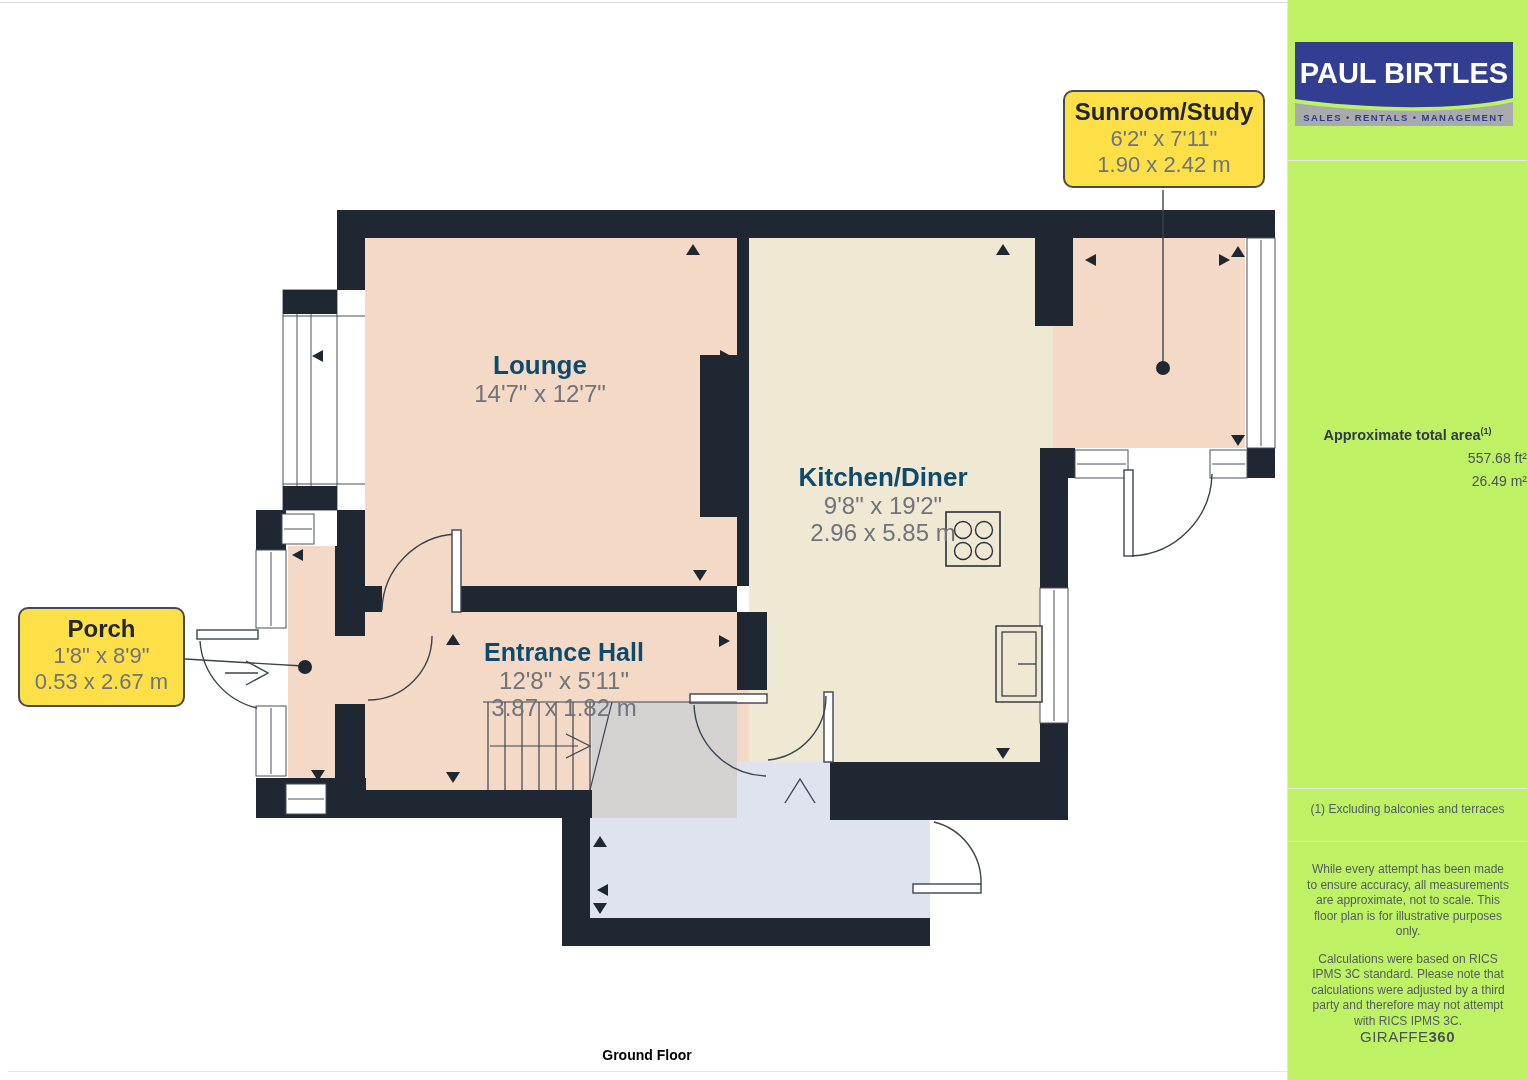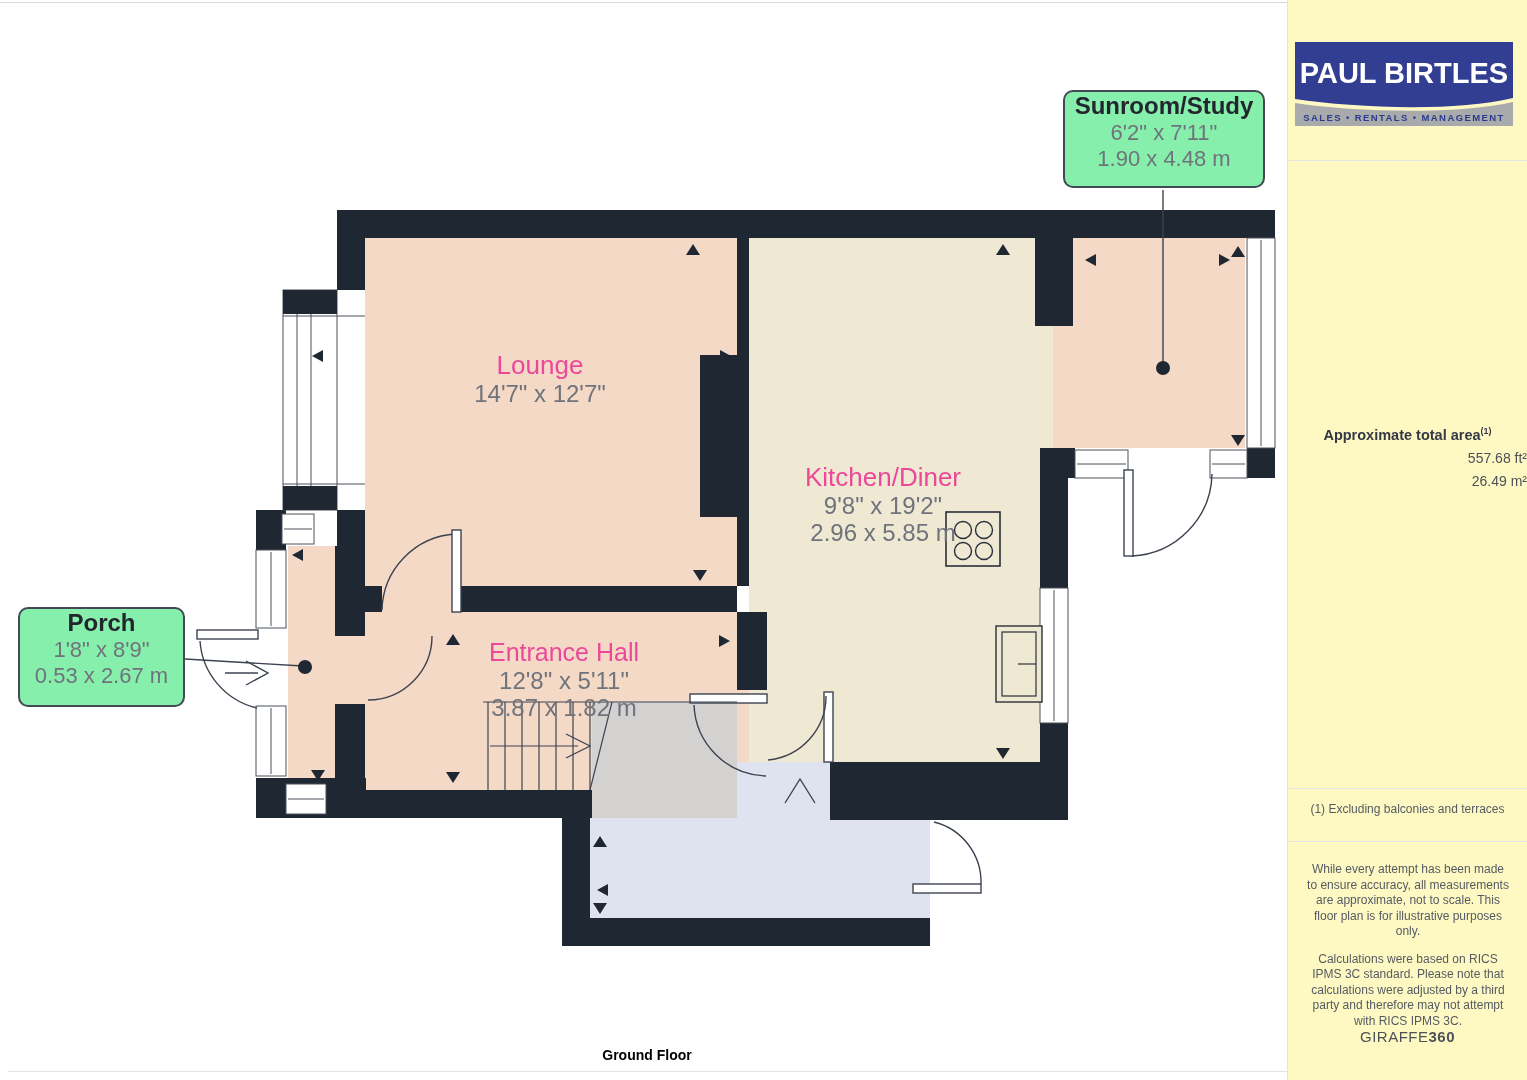--- a/index.html
+++ b/index.html
@@ -2,32 +2,32 @@
 <html><head>
 <meta charset="utf-8">
 <style>
   html,body{margin:0;padding:0;background:#ffffff;font-family:"Liberation Sans",sans-serif;}
   #stage{position:relative;width:1527px;height:1080px;background:#fff;overflow:hidden;}
   .topline{position:absolute;left:0;top:2px;width:1527px;height:1px;background:#d9d9d9;}
   svg text{font-family:"Liberation Sans",sans-serif;}
 
   
   .room-label{position:absolute;text-align:center;color:#262932;pointer-events:none;}
-  .room-label .rname{font-weight:normal;font-size:26px;line-height:30px;color:#ec4899;}
+  .room-label .rname{font-weight:bold;font-size:26px;line-height:30px;color:#0c4a6e;}
   .room-label .rdim{font-size:24px;line-height:27px;color:#6f737b;}
   .room-label.small .rname{font-size:25px;}
-  .callout{position:absolute;background:#86efac;border:2px solid #434955;border-radius:10px;
-           text-align:center;padding-top:0;box-sizing:border-box;}
+  .callout{position:absolute;background:#fde047;border:2px solid #434955;border-radius:10px;
+           text-align:center;padding-top:6px;box-sizing:border-box;}
   .callout .cname{font-weight:bold;font-size:24px;line-height:28px;color:#23262e;}
   .callout .cdim{font-size:22px;line-height:26px;color:#6f737b;}
   .floorname{position:absolute;text-align:center;font-weight:bold;font-size:14px;color:#000000;}
   .planline{position:absolute;height:1px;background:#e4e4e4;}
 
   
-  .sidebar{position:absolute;left:1287px;top:0;width:240px;height:1080px;border-left:1px solid #e3e3e3;box-sizing:border-box;background:#fef9c3;}
+  .sidebar{position:absolute;left:1287px;top:0;width:240px;height:1080px;border-left:1px solid #e3e3e3;box-sizing:border-box;background:#bef264;}
   .sidebar .sep{position:absolute;left:0;width:100%;height:1px;background:#e6e6e6;}
   .logo{position:absolute;left:7px;top:42px;width:218px;height:84px;}
   .areablock{position:absolute;left:0;top:426px;width:100%;text-align:center;}
   .areablock .atitle{font-weight:bold;font-size:14.5px;color:#333945;}
   .areablock .atitle .sup{font-size:9px;vertical-align:super;}
   .areablock .aval{font-size:14px;color:#4c5158;margin-top:7px;text-align:right;}
   .footnote{position:absolute;left:0;top:802px;width:100%;text-align:center;font-size:12px;color:#555b63;}
   .disclaim{position:absolute;left:18px;top:862px;width:204px;text-align:center;font-size:12px;line-height:15.5px;color:#555b63;}
   .disclaim p{margin:0 0 12px 0;}
   .giraffe{position:absolute;left:0;top:1028px;width:100%;text-align:center;font-size:15px;color:#4c5158;letter-spacing:.5px;}
@@ -210,21 +210,21 @@
 
   <div class="callout" style="left:18px;top:607px;width:167px;height:100px;">
     <div class="cname">Porch</div>
     <div class="cdim">1'8" x 8'9"</div>
     <div class="cdim">0.53 x 2.67 m</div>
   </div>
 
   <div class="callout" style="left:1063px;top:90px;width:202px;height:98px;">
     <div class="cname">Sunroom/Study</div>
     <div class="cdim">6'2" x 7'11"</div>
-    <div class="cdim">1.90 x 4.48 m</div>
+    <div class="cdim">1.90 x 2.42 m</div>
   </div>
 
   <div class="floorname" style="left:497px;top:1047px;width:300px;">Ground Floor</div>
   <div class="planline" style="left:8px;top:1071px;width:1279px;"></div>
 
   <div class="sidebar">
     <svg class="logo" viewBox="0 0 218 84">
       <path d="M0,0 H218 V56 C160,70 60,66 0,57 Z" fill="#323e92"></path>
       <path d="M0,61 C60,70 160,73 218,60 V84 H0 Z" fill="#a8aaac"></path>
       <text x="109" y="41" text-anchor="middle" fill="#ffffff" font-size="29" font-weight="bold">PAUL BIRTLES</text>

